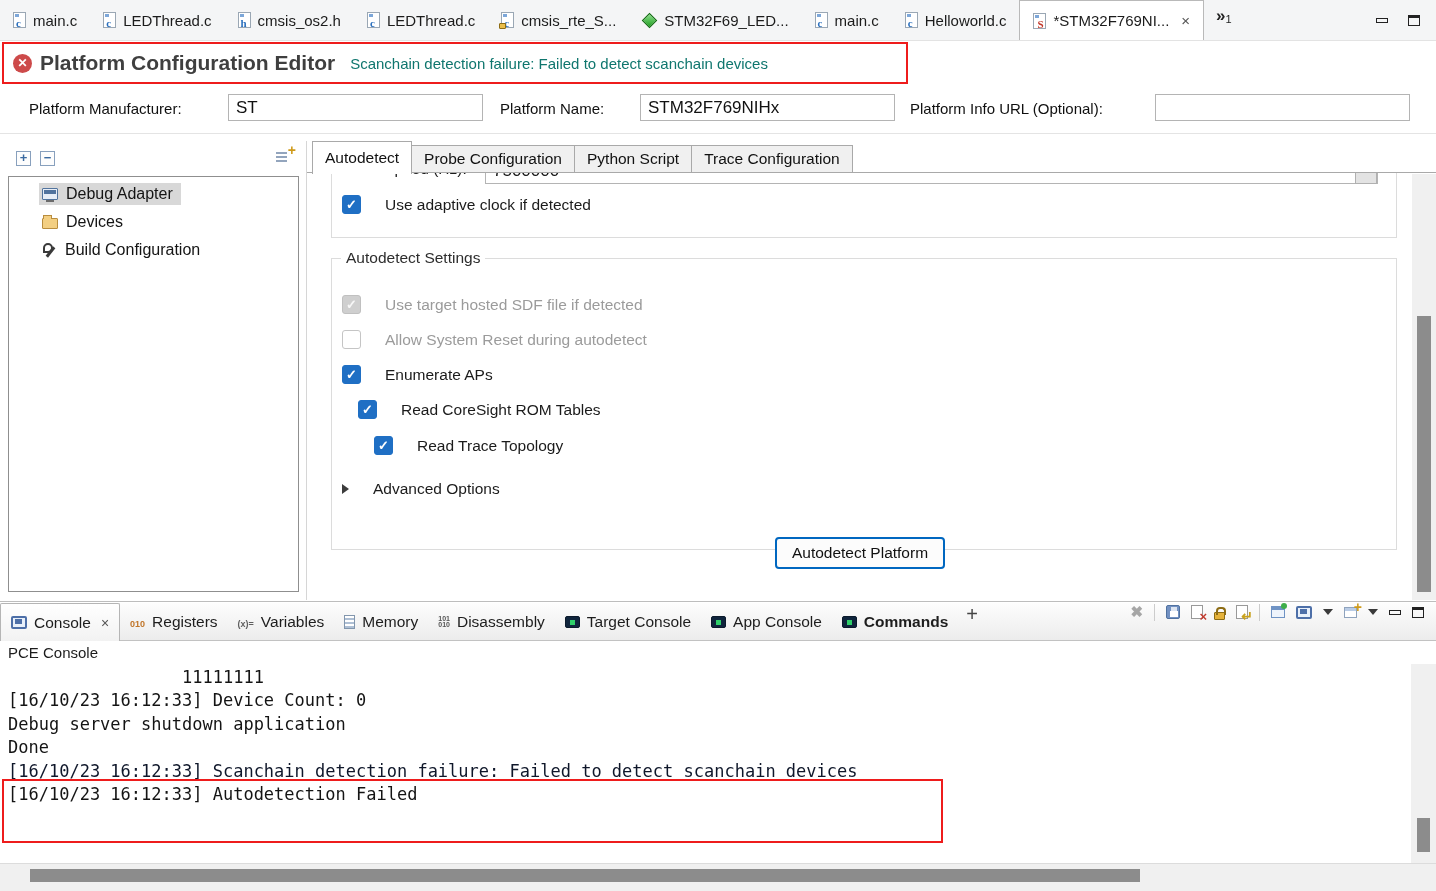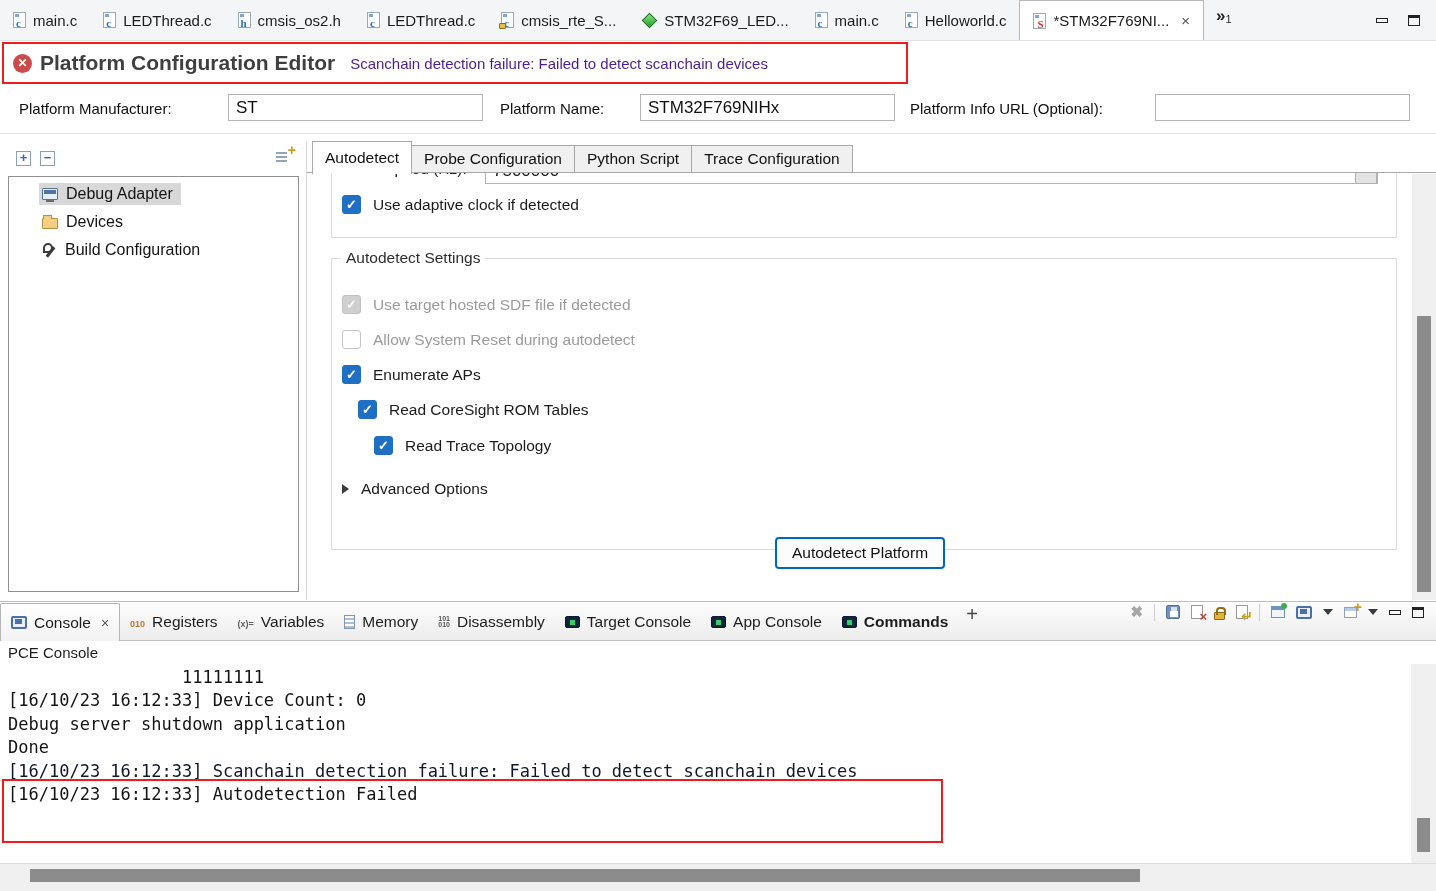--- a/index.html
+++ b/index.html
@@ -27,21 +27,21 @@
   .winbtns{margin-left:auto;display:flex;align-items:center;gap:20px;padding:0 16px 0 30px;}
   .minico{width:12px;height:5px;border:1px solid #222;}
   .maxico{width:12px;height:11px;border:1px solid #222;border-top:3px solid #222;}
 
   
   .hdr-annot{position:absolute;left:2px;top:42px;width:906px;height:42px;border:2px solid #ee1c1c;
              display:flex;align-items:center;background:#fff;}
   .err-badge{width:19px;height:19px;border-radius:50%;background:#cd4a4a;color:#fff;font-size:12px;
              font-weight:bold;display:flex;align-items:center;justify-content:center;margin:0 8px 0 9px;flex:none;}
   .hdr-title{font-size:21px;font-weight:bold;color:#3f3f3f;white-space:nowrap;}
-  .hdr-err{font-size:15px;color:#4c1d95;margin-left:15px;white-space:nowrap;}
+  .hdr-err{font-size:15px;color:#0f766e;margin-left:15px;white-space:nowrap;}
 
   
   .flabel{position:absolute;top:100px;font-size:15px;color:#101010;white-space:nowrap;}
   .finput{position:absolute;top:94px;height:27px;border:1px solid #b4b4b4;font-size:17px;
           padding:0 7px;font-family:"Liberation Sans",sans-serif;color:#111;background:#fff;outline:none;}
   .form-sep{position:absolute;left:0;top:133px;right:0;height:1px;background:#e4e4e4;}
 
   
   .sq-icon{position:absolute;width:15px;height:15px;border:1px solid #88a0bd;background:#fdfdfd;
            color:#3b6aa0;font-size:13px;line-height:12px;text-align:center;font-weight:bold;}
@@ -67,21 +67,21 @@
   .vdiv{position:absolute;left:306px;top:141px;width:1px;height:459px;background:#d6d6d6;}
   .ctab-line{position:absolute;left:307px;top:172px;right:0;height:1px;background:#a9a9a9;}
   .ctabs{position:absolute;left:312px;top:141px;height:33px;display:flex;z-index:2;}
   .ctab{font-size:15.5px;padding:0 12px;display:flex;align-items:center;border:1px solid #a9a9a9;
         border-left:none;background:#f0f0f0;height:28px;margin-top:4px;color:#111;}
   .ctab:first-child{border-left:1px solid #a9a9a9;}
   .ctab.active{height:33px;margin-top:0;background:#fff;border-bottom:none;border-left:1px solid #a9a9a9;}
   .cfg-content{position:absolute;left:307px;top:173px;width:1105px;height:427px;overflow:hidden;background:#fff;}
   .grpbox{position:absolute;border:1px solid #dcdcdc;background:transparent;}
   .glegend{position:absolute;top:-10px;left:9px;background:#fff;padding:0 5px;font-size:15.5px;color:#2d2d2d;}
-  .cbrow{position:absolute;display:flex;align-items:center;gap:12px;font-size:15.5px;color:#1b1b1b;white-space:nowrap;}
+  .cbrow{position:absolute;display:flex;align-items:center;gap:24px;font-size:15.5px;color:#1b1b1b;white-space:nowrap;}
   .cb{width:19px;height:19px;border-radius:3px;border:1px solid #8a8a8a;background:#fff;flex:none;
       display:flex;align-items:center;justify-content:center;}
   .cbrow.checked .cb{background:#1f6fc4;border-color:#1f6fc4;}
   .cbrow.checked .cb::after{content:"✓";color:#fff;font-size:13px;font-weight:bold;}
   .cbrow.disabled .cb{border-color:#c5c5c5;}
   .cbrow.disabled.checked .cb{background:#cfcfcf;border-color:#c0c0c0;}
   .cbrow.disabled.checked .cb::after{color:#f7f7f7;}
   .cbrow.disabled .cb-label{color:#9b9b9b;}
   .tri{width:0;height:0;border-left:7px solid #3c3c3c;border-top:5px solid transparent;border-bottom:5px solid transparent;}
   .adbtn{position:absolute;left:468px;top:364px;width:170px;height:32px;background:#fcfcfc;border:2px solid #0067c0;
@@ -205,21 +205,21 @@
     <span class="maxico"></span>
   </div>
 </div>
 
 <div class="hdr-annot">
   <span class="err-badge">✕</span>
   <span class="hdr-title">Platform Configuration Editor</span>
   <span class="hdr-err">Scanchain detection failure: Failed to detect scanchain devices</span>
 </div>
 
-<span class="flabel" style="left:19px">Platform Manufacturer:</span>
+<span class="flabel" style="left:29px">Platform Manufacturer:</span>
 <input class="finput" style="left: 228px; width: 255px;" value="ST">
 <span class="flabel" style="left:500px">Platform Name:</span>
 <input class="finput" style="left: 640px; width: 255px;" value="STM32F769NIHx">
 <span class="flabel" style="left:910px">Platform Info URL (Optional):</span>
 <input class="finput" style="left: 1155px; width: 255px;" value="">
 <div class="form-sep"></div>
 
 <span class="sq-icon" style="left:16px;top:151px">+</span>
 <span class="sq-icon" style="left:40px;top:151px">−</span>
 <span class="add-icon"></span>

